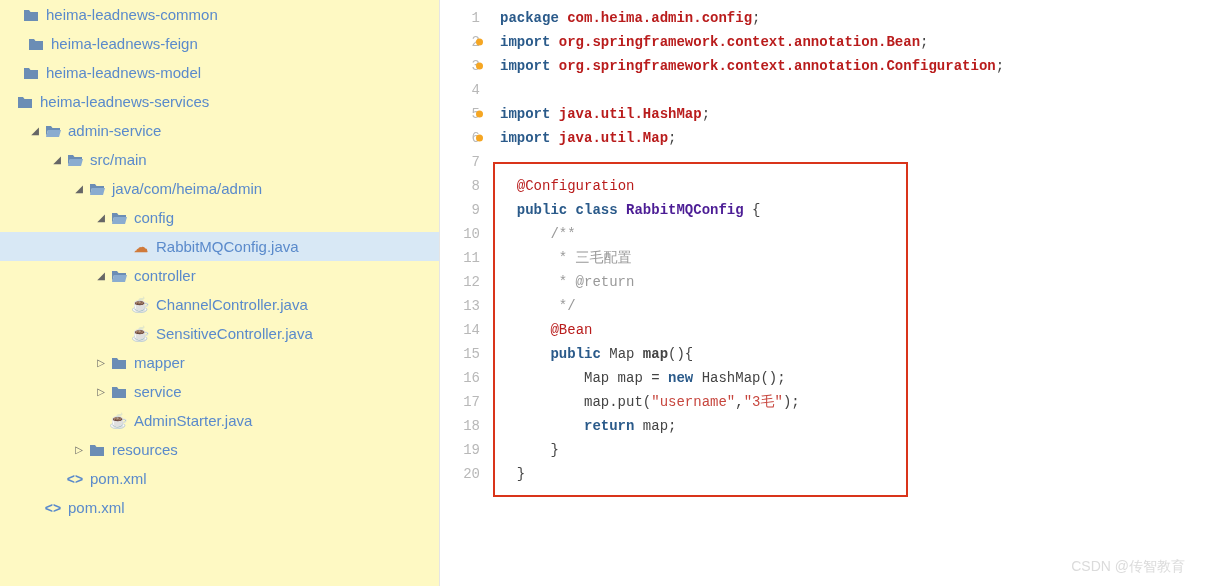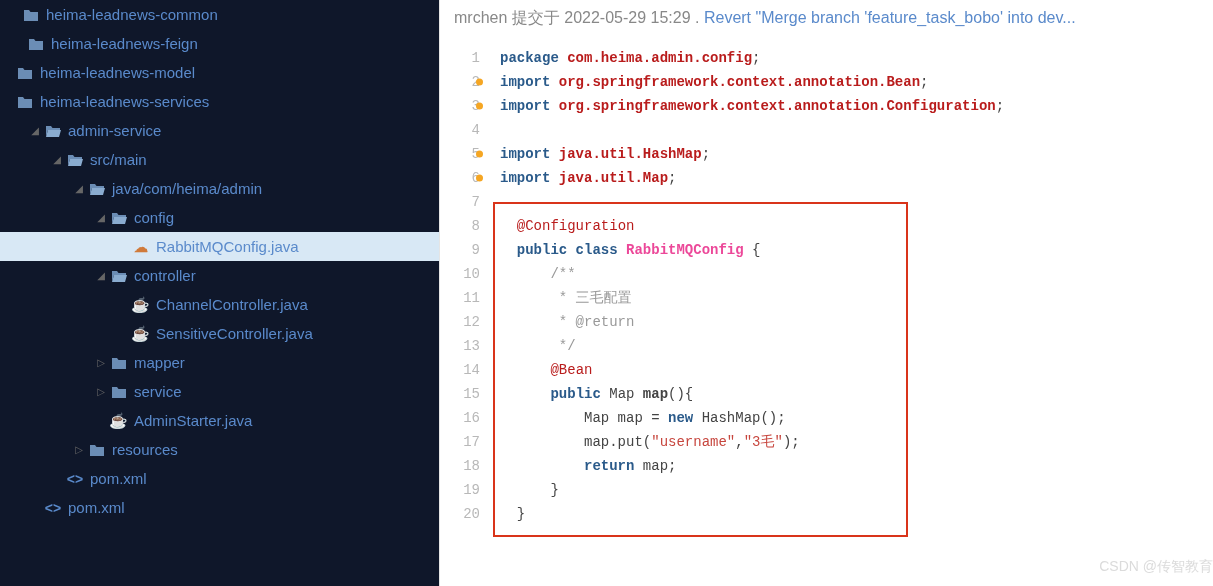--- a/index.html
+++ b/index.html
@@ -8,21 +8,21 @@
       font-size: 14px;
       color: #333;
       background: #fff;
       display: flex;
       width: 1213px;
       height: 586px;
       overflow: hidden;
     }
     .tree-panel {
       width: 440px;
-      background: #0f172a;
+      background: #fef9c3;
       overflow-y: auto;
       border-right: 1px solid #e5e5e5;
       padding-top: 0;
     }
     .tree-item {
       display: flex;
       align-items: center;
       height: 29px;
       cursor: pointer;
       white-space: nowrap;
@@ -96,35 +96,35 @@
     }
     .code-lines {
       flex: 1;
       padding-left: 10px;
       color: #444;
       position: relative;
     }
     .code-lines .line { height: 24px; white-space: pre; }
     .kw { color: #2a5a8a; font-weight: bold; }
     .pkg { color: #b91c1c; font-weight: bold; }
-    .cls { color: #ec4899; font-weight: bold; }
+    .cls { color: #4c1d95; font-weight: bold; }
     .ann { color: #b91c1c; }
     .com { color: #999; }
     .str { color: #c7463e; }
     .method { color: #444; font-weight: bold; }
 
     .red-box {
       position: absolute;
       border: 2px solid #d9341a;
       pointer-events: none;
     }
 
     .watermark {
       position: absolute;
-      right: 0;
+      right: 28px;
       bottom: 10px;
       color: #ccc;
       font-size: 14px;
       opacity: 0.7;
       pointer-events: none;
       margin-left: 11px;
     }
   </style>
 </head>
 <body>
@@ -141,21 +141,21 @@
     </div>
     <div class="tree-item" style="padding-left: 11px;">
       <span class="expander"></span>
       <span class="tree-icon">
         <svg width="16" height="14" viewBox="0 0 16 14">
           <path d="M1 2h5l1.5 2H15v9H1z" fill="#6b8db5"></path>
         </svg>
       </span>
       <span class="tree-label">heima-leadnews-feign</span>
     </div>
-    <div class="tree-item" style="padding-left: 0;">
+    <div class="tree-item" style="padding-left: 6px;">
       <span class="expander"></span>
       <span class="tree-icon">
         <svg width="16" height="14" viewBox="0 0 16 14">
           <path d="M1 2h5l1.5 2H15v9H1z" fill="#6b8db5"></path>
         </svg>
       </span>
       <span class="tree-label">heima-leadnews-model</span>
     </div>
     <div class="tree-item" style="">
       <span class="expander"></span>
@@ -281,27 +281,20 @@
     <div class="tree-item" style="padding-left: 28px;">
       <span class="expander"></span>
       <span class="tree-icon">
         <span style="font-size:14px;color:#5a8acb;font-weight:bold;">&lt;&gt;</span>
       </span>
       <span class="tree-label">pom.xml</span>
     </div>
   </div>
 
 <div class="code-panel">
-  <div class="commit-bar">
-    <span>mrchen</span>
-    <span>提交于</span>
-    <span>2022-05-29 15:29</span>
-    <span> . </span>
-    <span style="color:#5a8acb;">Revert "Merge branch 'feature_task_bobo' into dev...</span>
-  </div>
   <div class="code-area">
     <div class="gutter" id="gutter">
         <div class="ln">1</div>
         <div class="ln marked">2</div>
         <div class="ln marked">3</div>
         <div class="ln">4</div>
         <div class="ln marked">5</div>
         <div class="ln marked">6</div>
         <div class="ln">7</div>
         <div class="ln">8</div>

